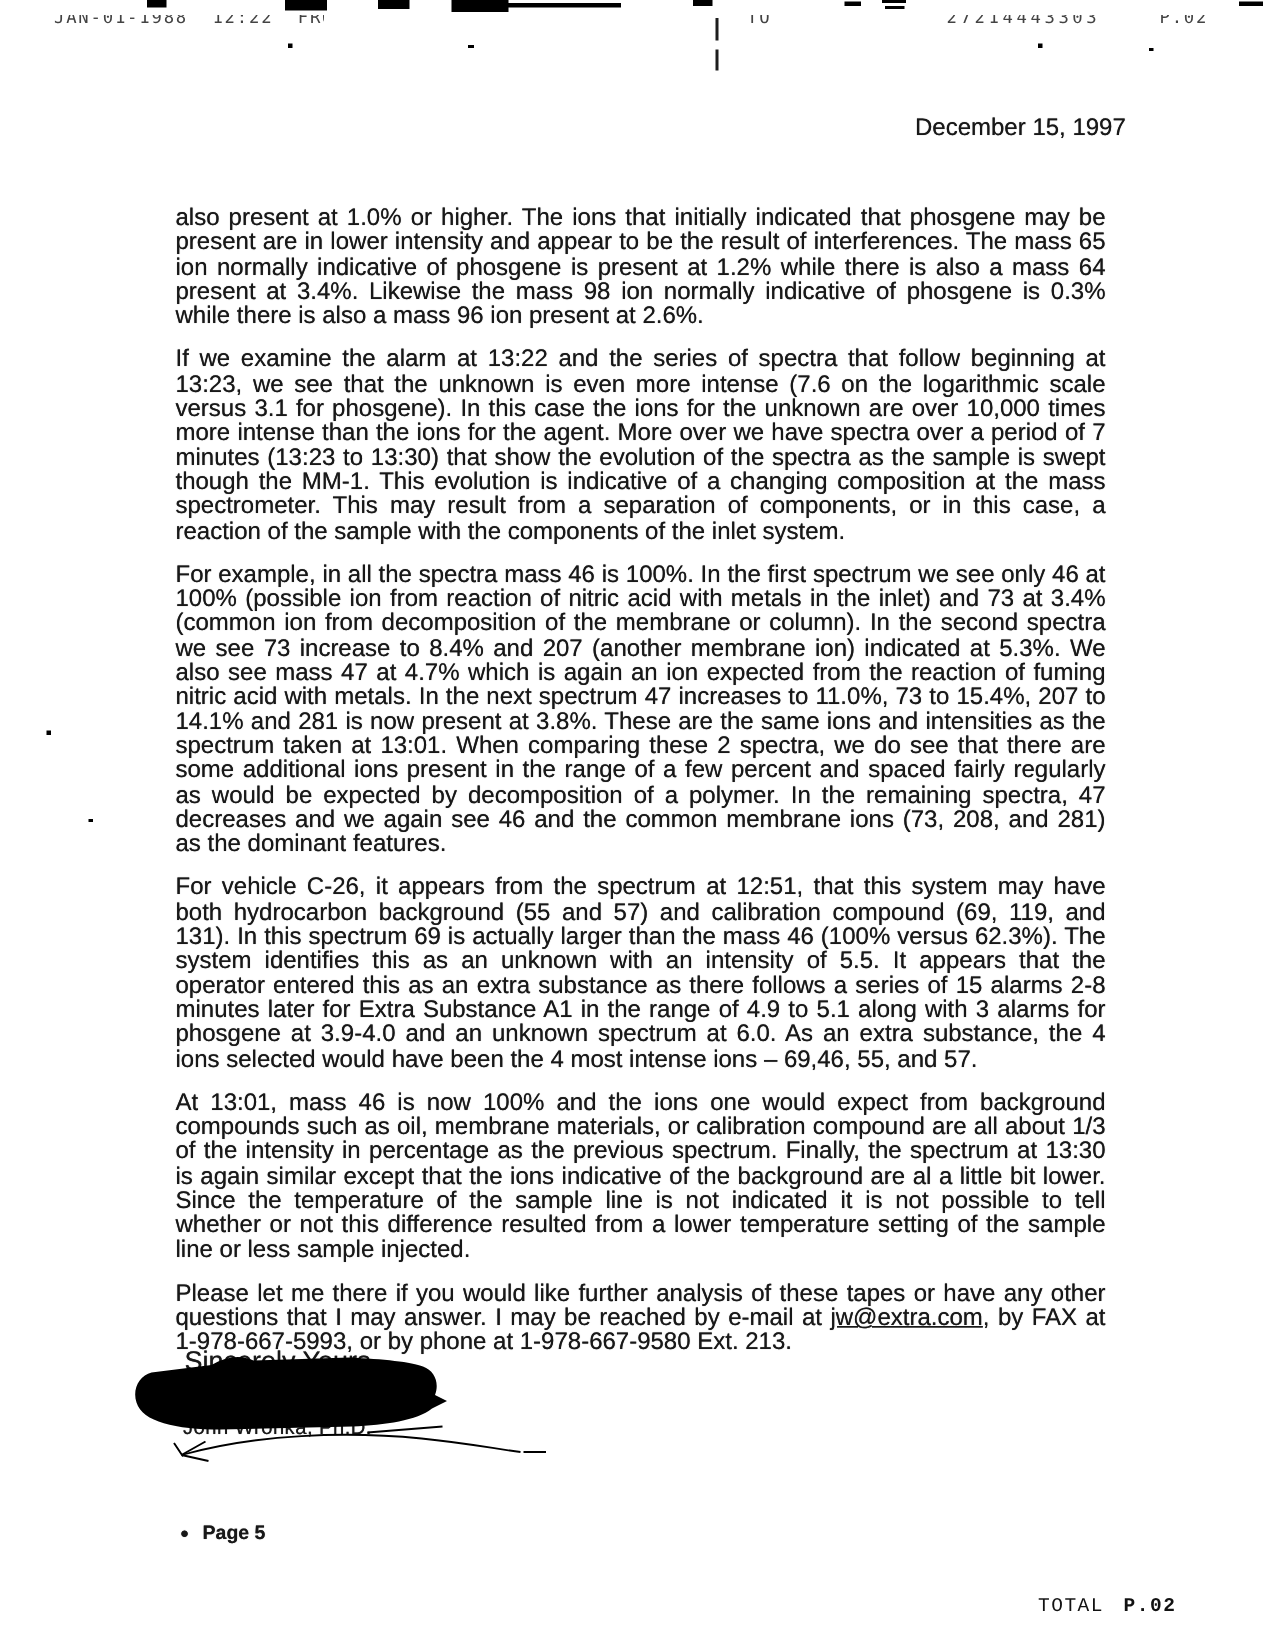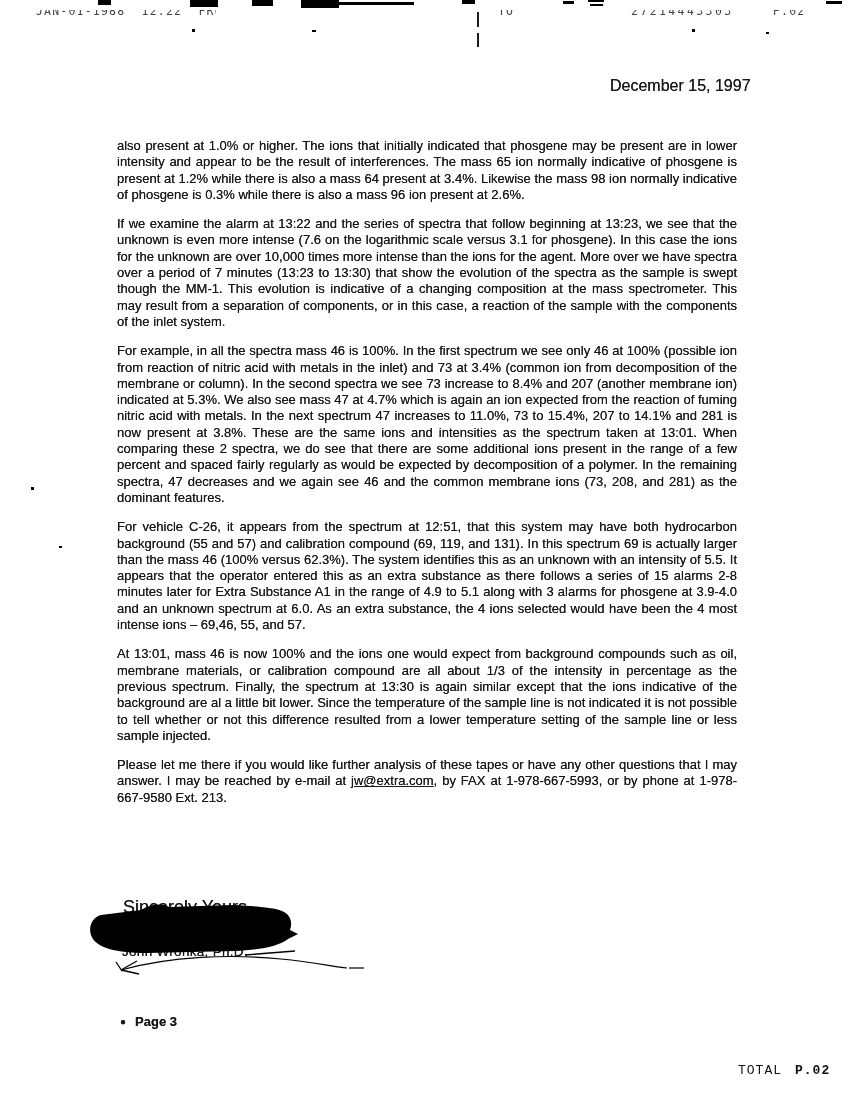--- a/index.html
+++ b/index.html
@@ -29,40 +29,40 @@
   .art { position:absolute; background:#000; }
   .vline { position:absolute; left:477px; width:1.5px; background:#1d1d1d; }
 
   
   .date {
     position:absolute; left:610px; top:77px;
     font-size:16px;
   }
   .letter-body {
     position:absolute; left:117px; top:138px; width:620px;
-    font-size:13px; line-height:16.3px;
+    font-size:16px; line-height:16.3px;
     text-align:justify;
   }
   .letter-body p { margin:0 0 13px 0; }
   .email { text-decoration:underline; }
 
   .closing { position:absolute; left:123px; top:897px; font-size:18px; }
   .signer  {
     position:absolute; left:122px; top:944px; z-index:1;
     font-size:13.5px; letter-spacing:0.3px;
   }
   .sig-svg { position:absolute; left:85px; top:900px; z-index:2; }
 
   .page-label { position:absolute; left:120px; top:1014px; font-size:13px; font-weight:bold; }
   .page-label .bullet { font-size:10px; margin-right:9px; position:relative; top:-1px; }
 
   .fax-footer {
     position:absolute; left:692px; top:1063px;
     font-family:"Liberation Mono", monospace;
-    font-size:13px; letter-spacing:1px; color:#111;margin-left:46px;
+    font-size:13px; letter-spacing:1px; color:#111;
   }
   .fax-footer .pg { font-weight:bold; margin-left:13px; }
 </style>
 </head>
 <body>
 
 <div class="art" style="left:98px;top:0;width:13px;height:5px;"></div>
 <div class="art" style="left:190px;top:0;width:28px;height:7px;"></div>
 <div class="art" style="left:252px;top:0;width:21px;height:6px;"></div>
 <div class="art" style="left:301px;top:0;width:38px;height:8px;"></div>
@@ -117,18 +117,18 @@
            C32,53 10,48 6,35 Z" fill="#000"></path>
 
   <path d="M160,55 L210,51" stroke="#000" stroke-width="1.4" fill="none"></path>
 
   <path d="M36,70 C86,56 146,54 196,59 C226,62 246,66 262,68" stroke="#000" stroke-width="1.2" fill="none"></path>
   <path d="M264,68 L279,68" stroke="#000" stroke-width="1.2" fill="none"></path>
   <path d="M36,70 L52,61 M36,70 L54,74 M31,62 L37,71" stroke="#000" stroke-width="1.3" fill="none"></path>
 </svg>
 
 <div class="page-label ink">
-  <span class="bullet">●</span><span>Page 3</span>
+  <span class="bullet">●</span><span>Page 5</span>
 </div>
 
 <div class="fax-footer">
   <span>TOTAL</span><span class="pg">P.02</span>
 </div>
 
 </body></html>

